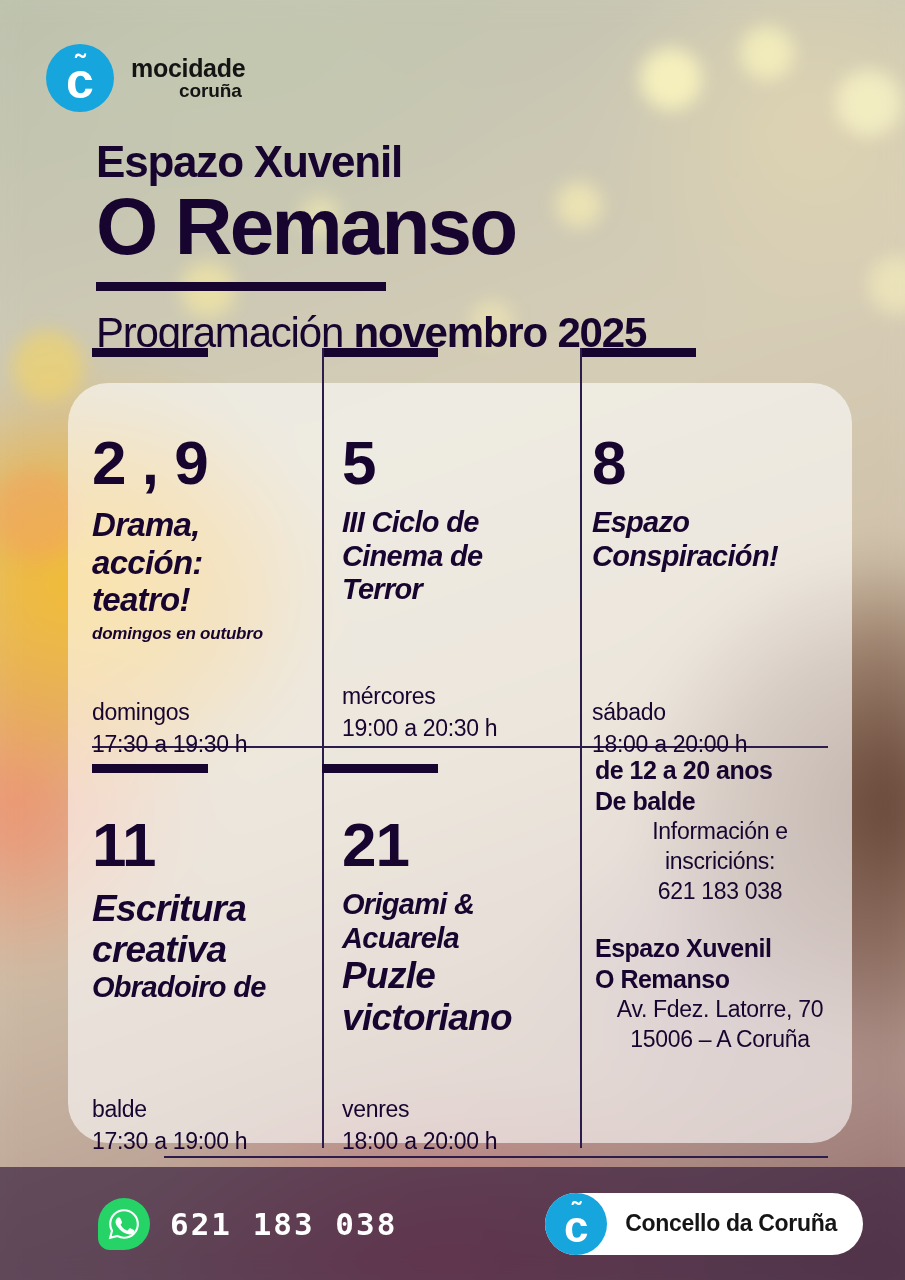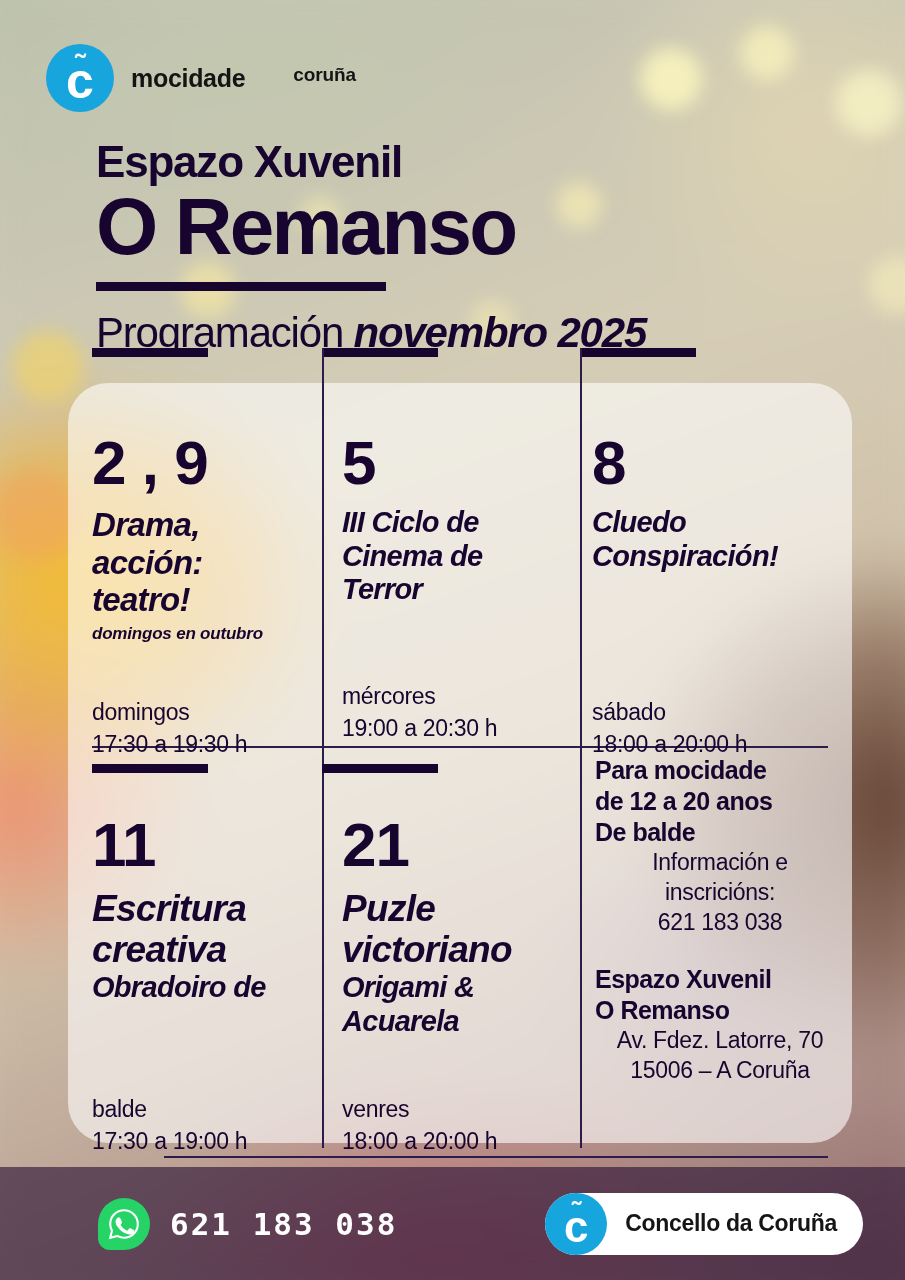--- a/index.html
+++ b/index.html
@@ -82,21 +82,21 @@
     position: absolute;
     top: 6px; left: 50%;
     transform: translateX(-50%);
     color: #fff;
     font-size: 30px;
     font-weight: 700;
     line-height: 1;
   }
   .logo-words {
     display: flex;
-    flex-direction: row;
+    flex-direction: column;
     line-height: 1.04;
   }
   .logo-words .w1 {
     font-size: 25px;
     font-weight: 700;
     color: #141414;
     letter-spacing: -0.3px;
   }
   .logo-words .w2 {
     font-size: 19px;
@@ -134,21 +134,21 @@
   }
   .t-prog {
     margin-top: 21px;
     font-size: 42px;
     line-height: 1;
     letter-spacing: -1.2px;
     color: #17052f;
     white-space: nowrap;
   }
   .t-prog .light { font-weight: 400; }
-  .t-prog .bold  { font-weight: 800; font-style: italic; }
+  .t-prog .bold  { font-weight: 800; }
 
   
   .panel {
     position: absolute;
     left: 68px; top: 383px;
     width: 784px; height: 760px;
     background: rgba(255,255,255,0.60);
     border-radius: 40px;
   }
 
@@ -377,49 +377,48 @@
     <div class="day">5</div>
     <div class="ttl sz-md">III Ciclo de Cinema de Terror</div>
     <div class="sched" style="top:249px;">
       <div class="when">mércores</div>
       <div class="when">19:00 a 20:30 h</div>
     </div>
   </div>
 
   <div class="cell" style="left:592px; top:400px; width:236px;">
     <div class="day">8</div>
-    <div class="ttl sz-md">Cluedo Conspiración!</div>
+    <div class="ttl sz-md">Espazo Conspiración!</div>
     <div class="sched" style="top:265px;">
       <div class="when">sábado</div>
       <div class="when">18:00 a 20:00 h</div>
     </div>
   </div>
 
   <div class="cell" style="left:92px; top:782px; width:215px;">
     <div class="day">11</div>
     <div class="ttl sz-xl">Escritura creativa</div>
     <div class="ttl sz-md">Obradoiro de</div>
     <div class="sched" style="top:280px;">
       <div class="when">balde</div>
       <div class="when">17:30 a 19:00 h</div>
     </div>
   </div>
 
   <div class="cell" style="left:342px; top:782px; width:215px;">
     <div class="day">21</div>
+    <div class="ttl sz-md">Origami &amp; Acuarela</div>
     <div class="ttl sz-xl">Puzle victoriano</div>
-    <div class="ttl sz-md">Origami &amp; Acuarela</div>
     <div class="sched" style="top:280px;">
       <div class="when">venres</div>
       <div class="when">18:00 a 20:00 h</div>
     </div>
   </div>
 
   <div class="info">
-    <div class="b">Para mocidade</div>
     <div class="b">de 12 a 20 anos</div>
     <div class="b">De balde</div>
     <div class="n">Información e</div>
     <div class="n">inscricións:</div>
     <div class="n">621 183 038</div>
     <div class="gap"></div>
     <div class="b">Espazo Xuvenil</div>
     <div class="b">O Remanso</div>
     <div class="n">Av. Fdez. Latorre, 70</div>
     <div class="n">15006 – A Coruña</div>

